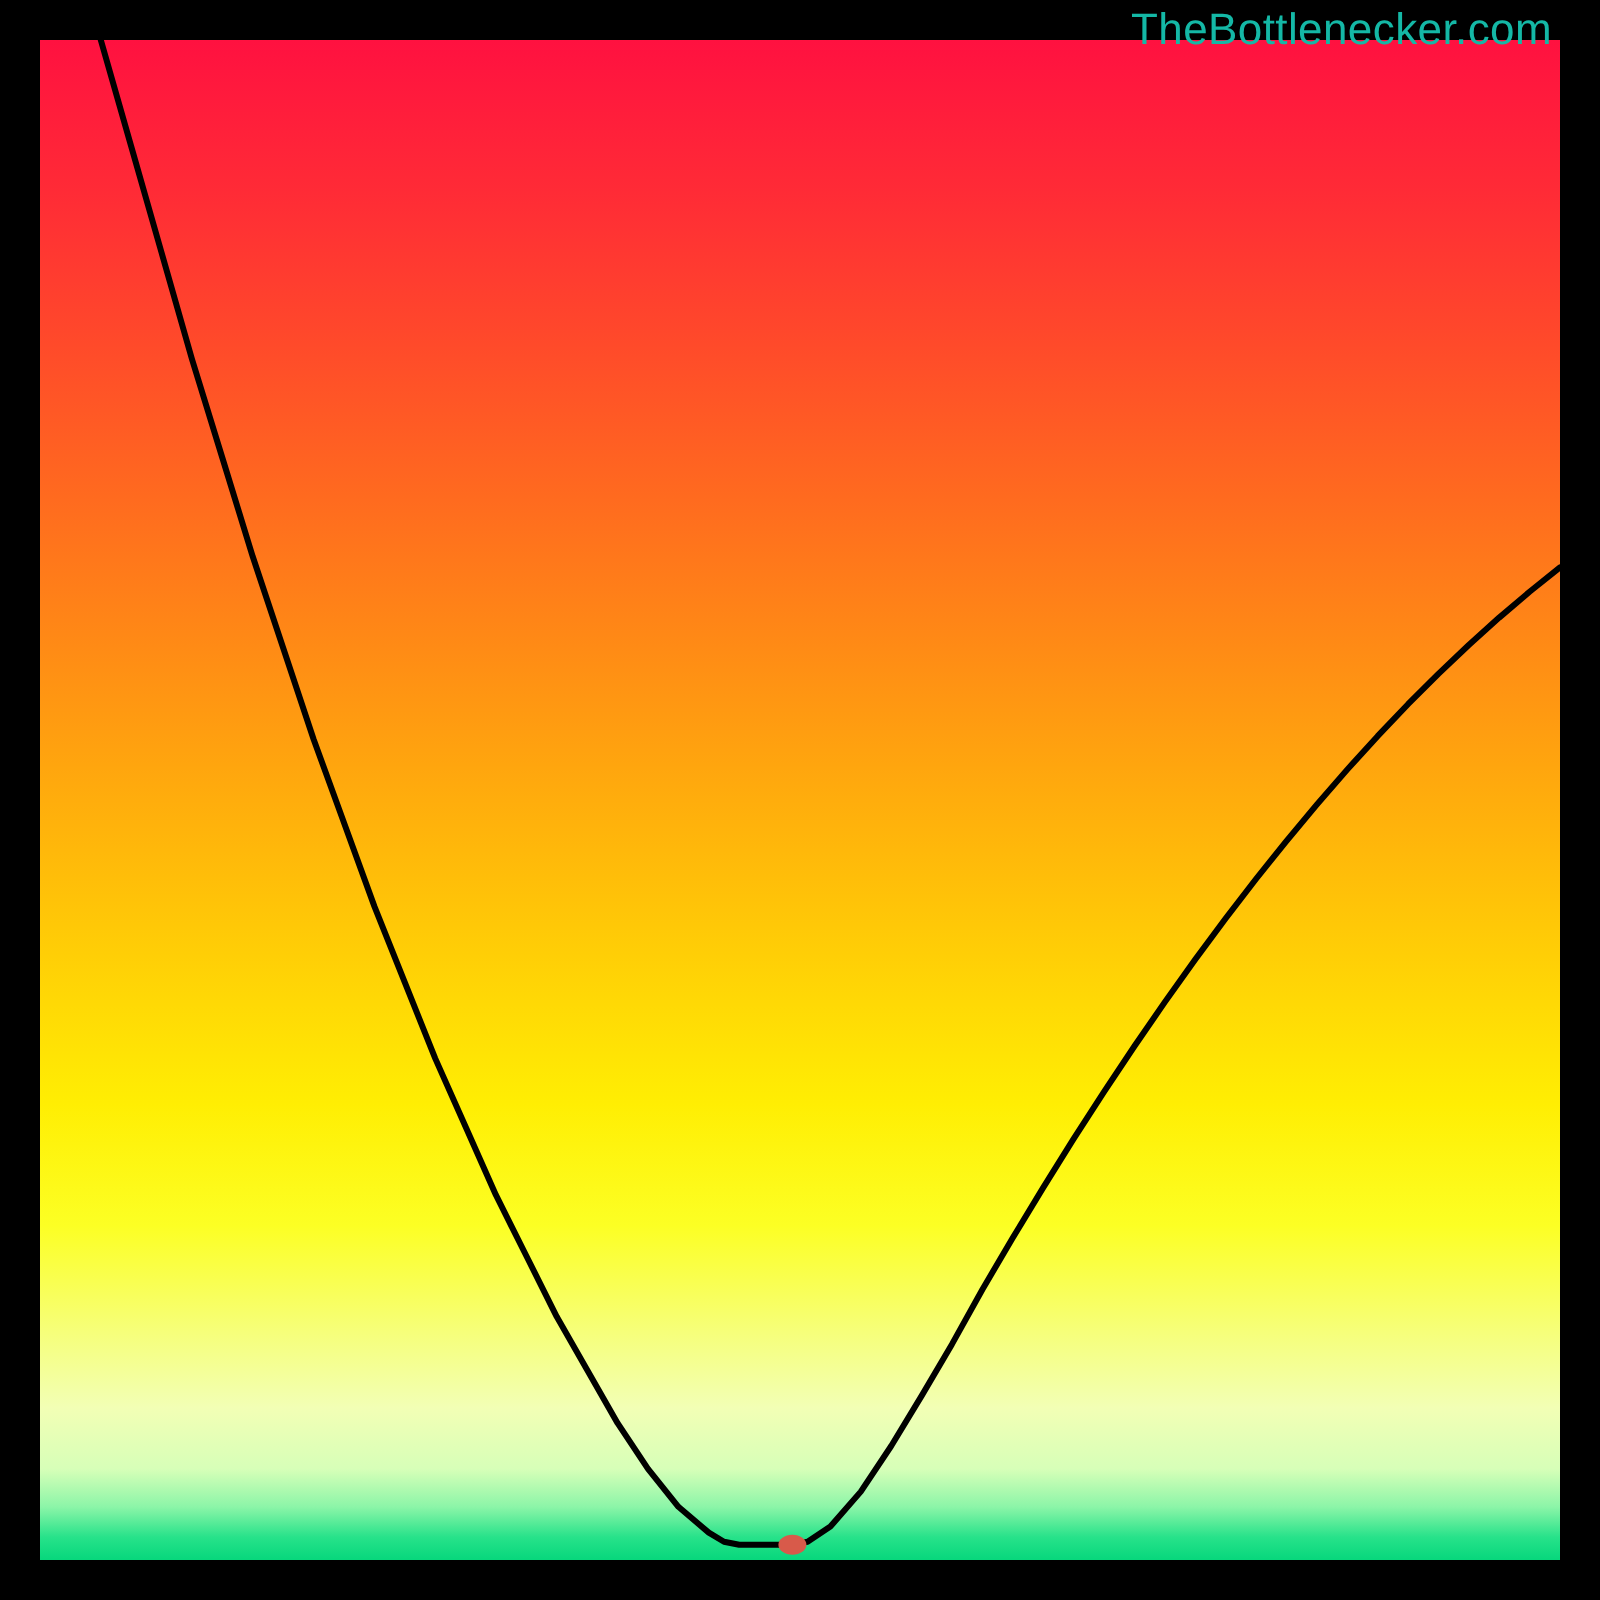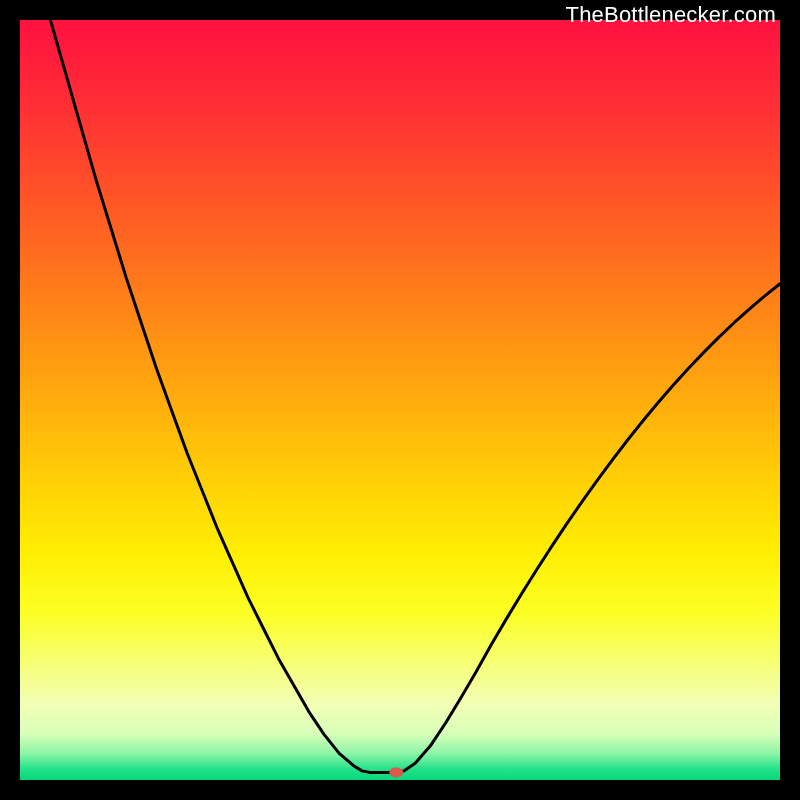--- a/index.html
+++ b/index.html
@@ -23,21 +23,21 @@
     position: absolute;
     left: 0;
     top: 0;
     width: 760px;
     height: 760px;
   }
   .watermark {
     position: absolute;
     top: 2px;
     right: 24px;
-    color: #ffffff;
+    color: #14b8a6;
     font-size: 22px;
     font-weight: 500;
     letter-spacing: 0.2px;
     z-index: 10;
   }
 </style>
 </head>
 <body>
 
 <div class="watermark">TheBottlenecker.com</div>

